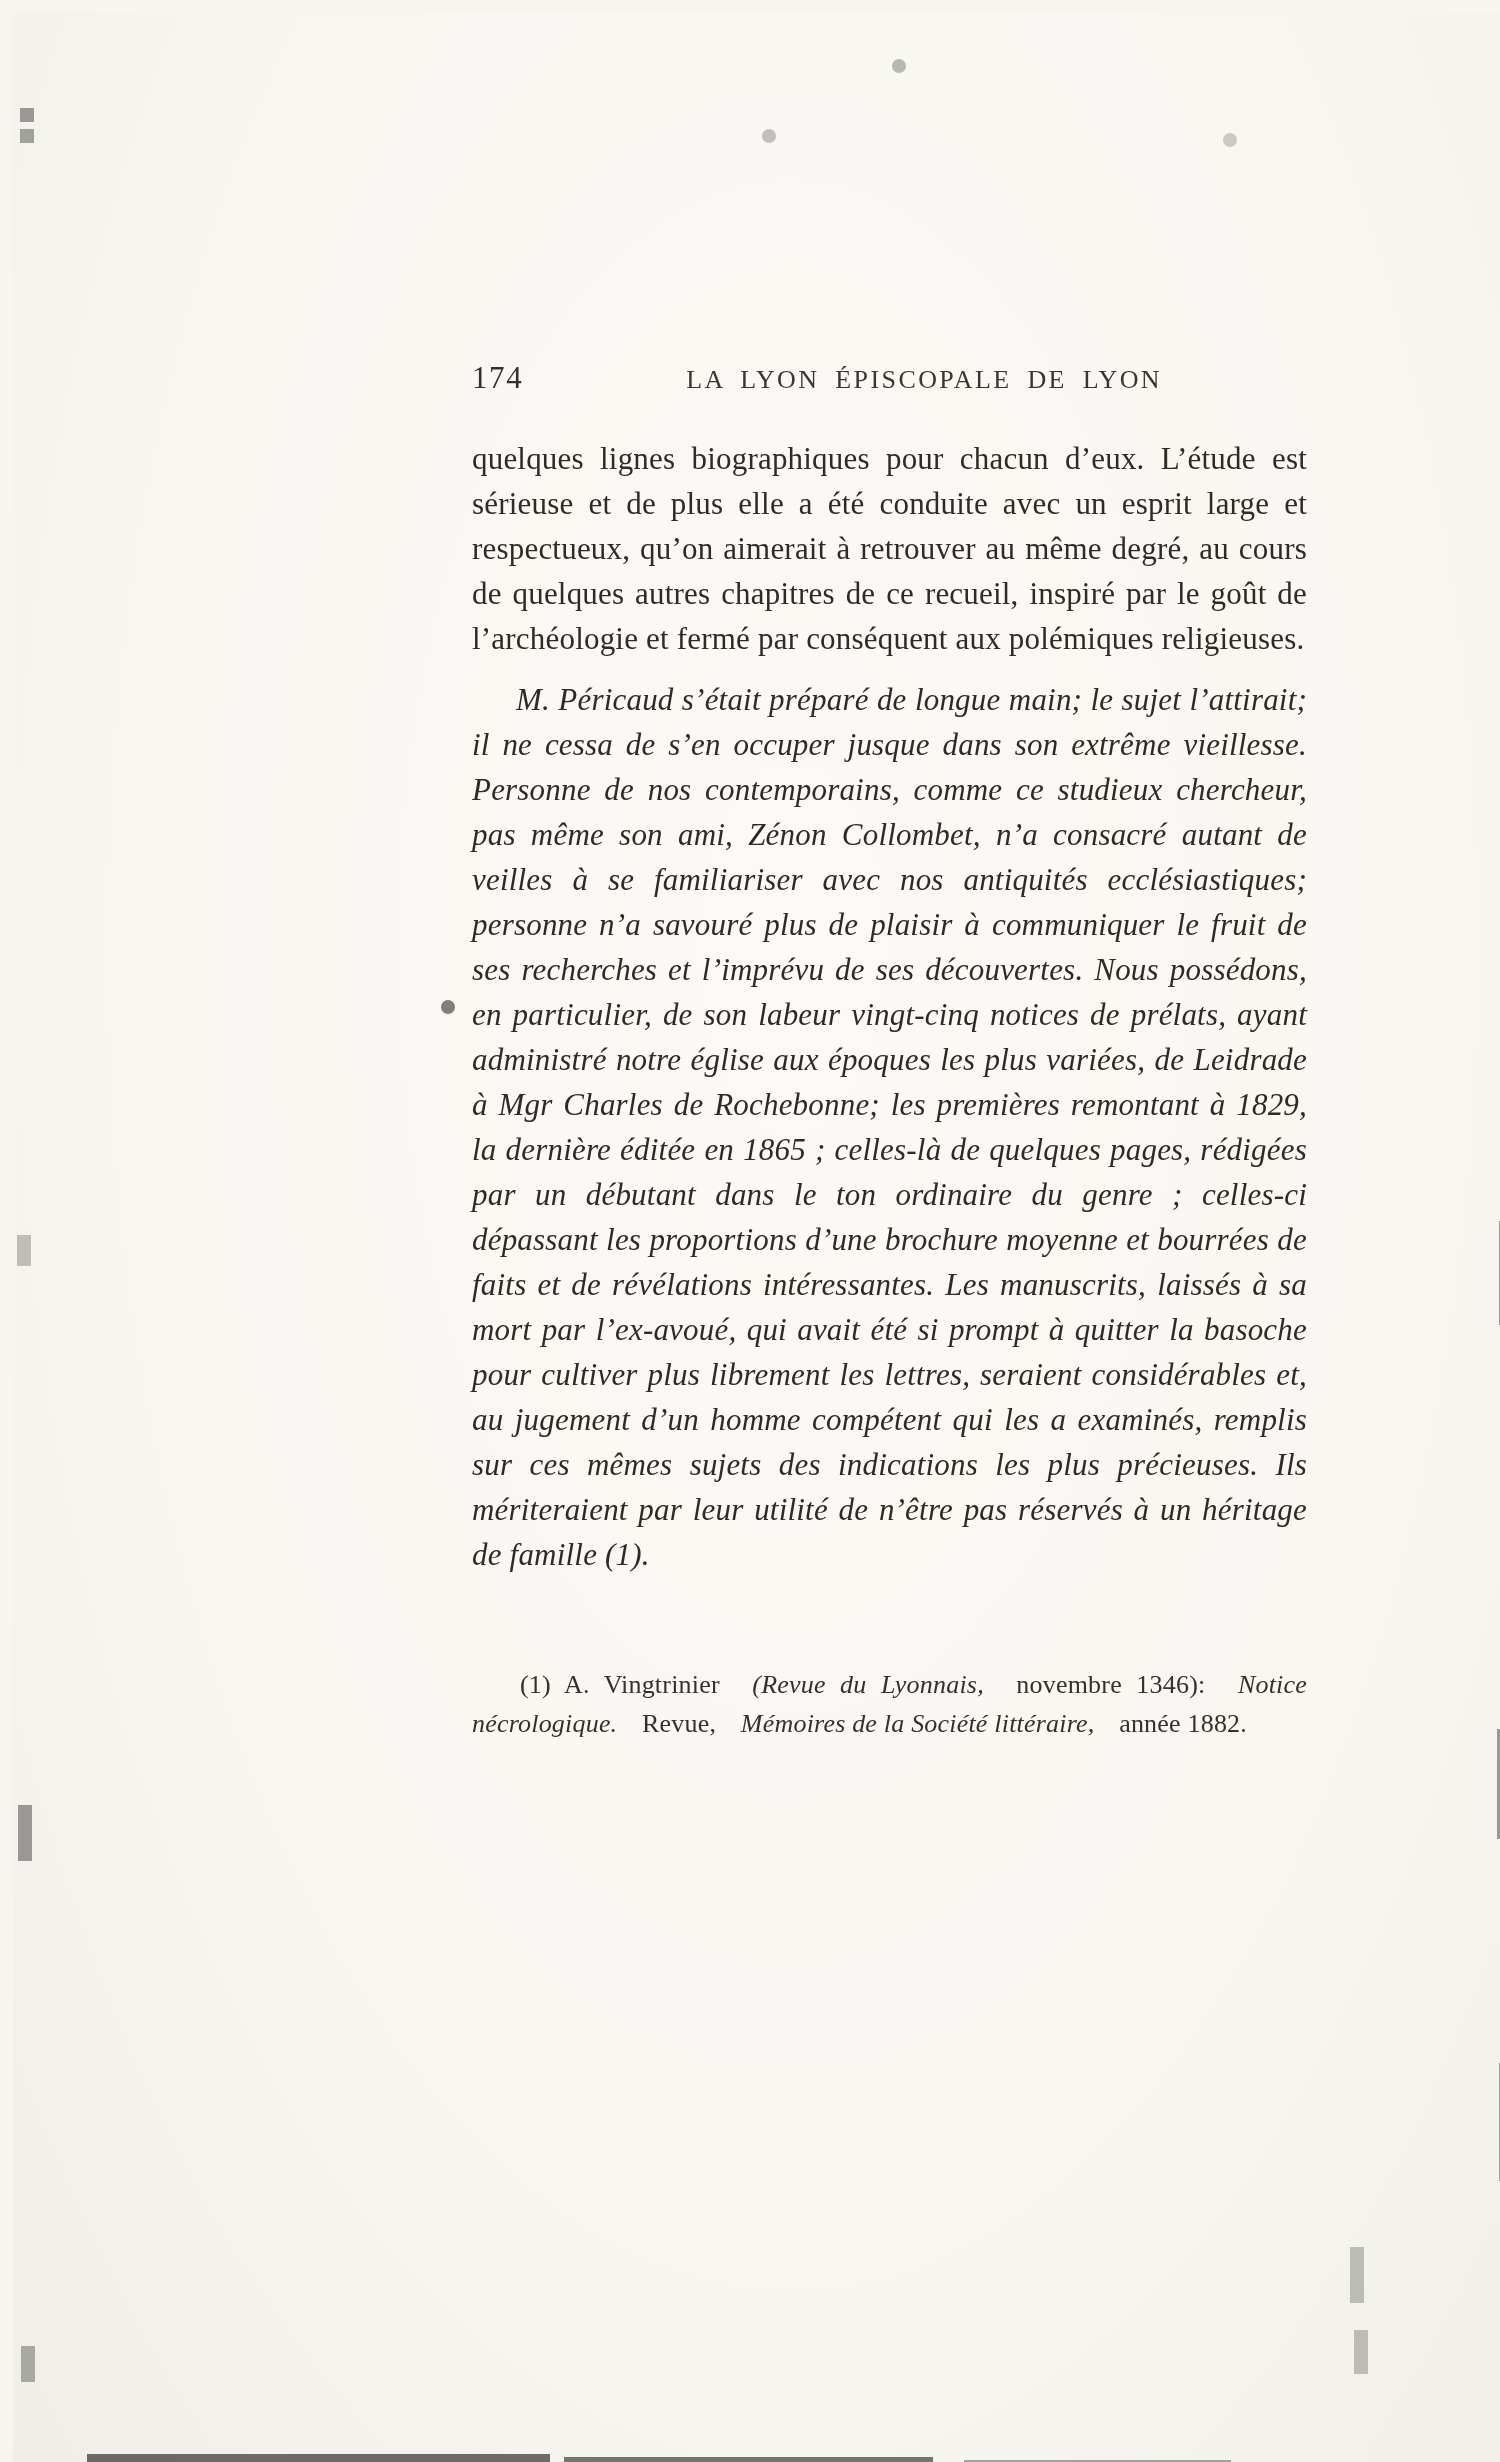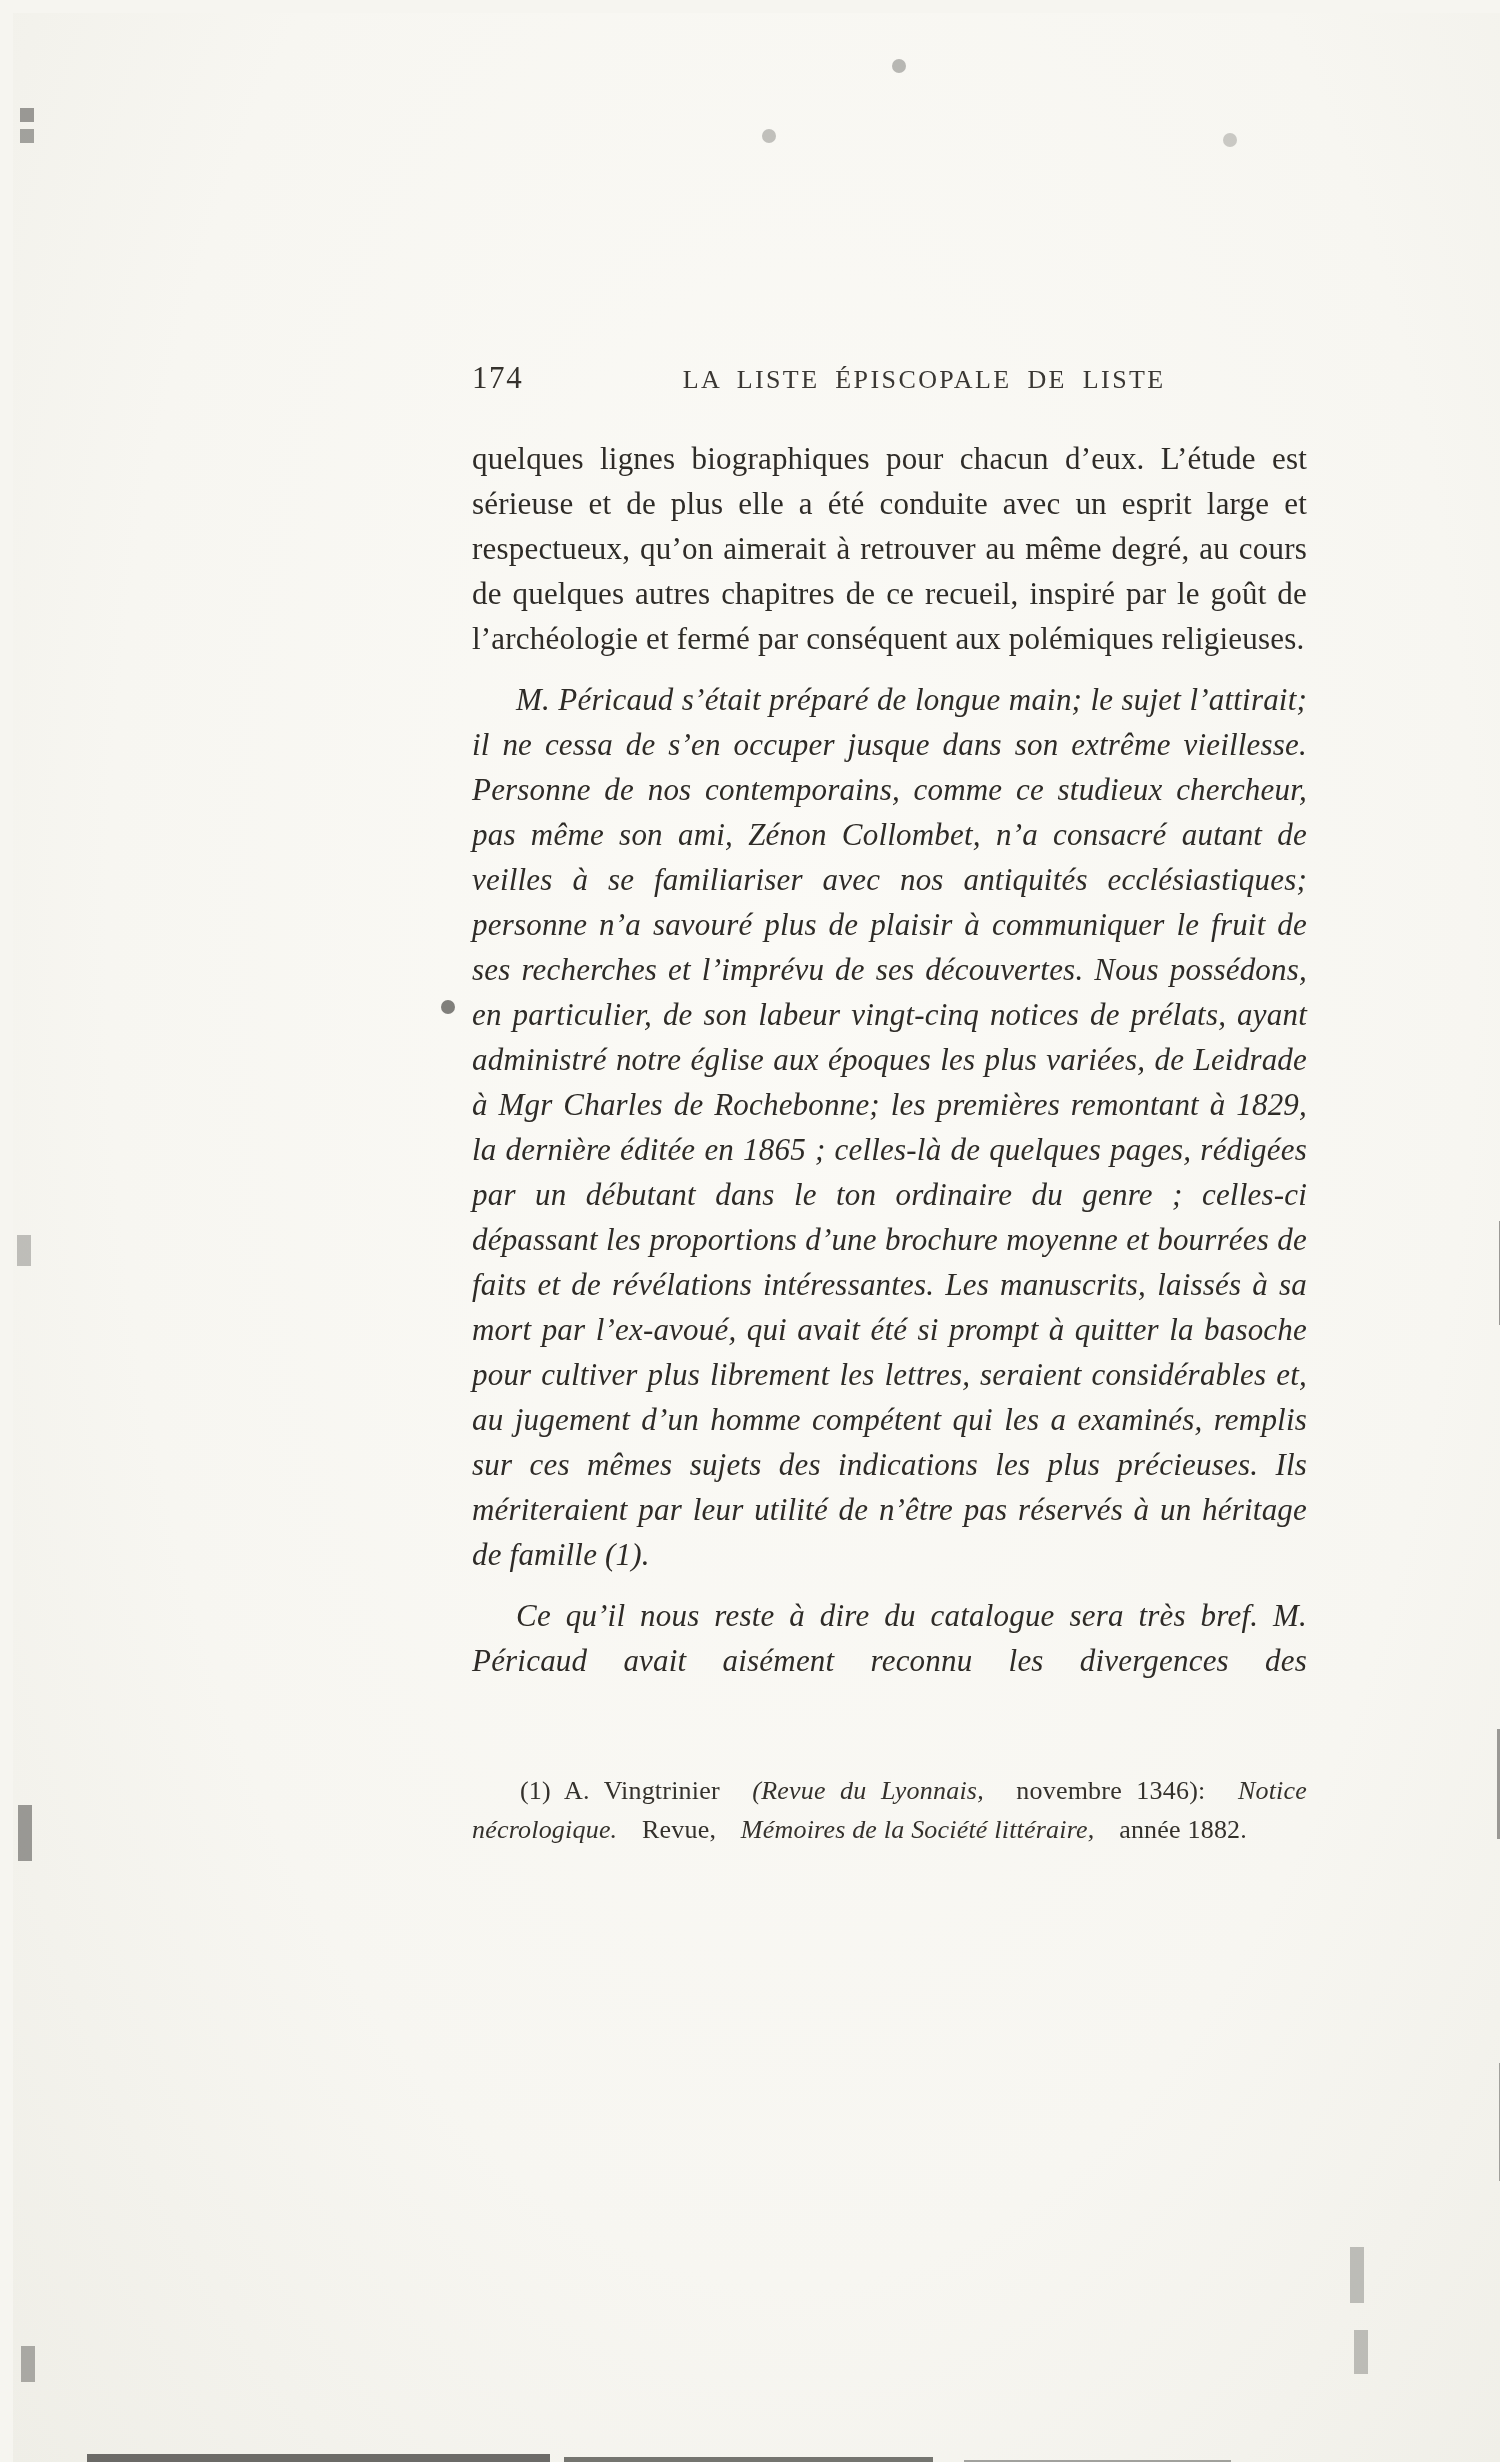--- a/index.html
+++ b/index.html
@@ -44,27 +44,26 @@
   .art { position: absolute; background: #3f3e3b; }
   .art-dot { border-radius: 50%; }
 </style>
 </head>
 <body>
 
 <div class="page">
 
   <header class="running-head">
     <span class="page-number">174</span>
-    <span class="running-title">LA LISTE ÉPISCOPALE DE LISTE</span>
+    <span class="running-title">LA LYON ÉPISCOPALE DE LYON</span>
   </header>
 
   <main class="text-block">
     <p class="para" lang="fr">quelques lignes biographiques pour chacun d’eux. L’étude est sérieuse et de plus elle a été conduite avec un esprit large et respectueux, qu’on aimerait à retrouver au même degré, au cours de quelques autres chapitres de ce recueil, inspiré par le goût de l’archéologie et fermé par conséquent aux polémiques religieuses.</p>
     <p class="para indent" lang="fr">M. Péricaud s’était préparé de longue main; le sujet l’attirait; il ne cessa de s’en occuper jusque dans son extrême vieillesse. Personne de nos contemporains, comme ce studieux chercheur, pas même son ami, Zénon Collombet, n’a consacré autant de veilles à se familiariser avec nos antiquités ecclésiastiques; personne n’a savouré plus de plaisir à communiquer le fruit de ses recherches et l’imprévu de ses découvertes. Nous possédons, en particulier, de son labeur vingt-cinq notices de prélats, ayant administré notre église aux époques les plus variées, de Leidrade à Mgr Charles de Rochebonne; les premières remontant à 1829, la dernière éditée en 1865 ; celles-là de quelques pages, rédigées par un débutant dans le ton ordinaire du genre ; celles-ci dépassant les proportions d’une brochure moyenne et bourrées de faits et de révélations intéressantes. Les manuscrits, laissés à sa mort par l’ex-avoué, qui avait été si prompt à quitter la basoche pour cultiver plus librement les lettres, seraient considérables et, au jugement d’un homme compétent qui les a examinés, remplis sur ces mêmes sujets des indications les plus précieuses. Ils mériteraient par leur utilité de n’être pas réservés à un héritage de famille (1).</p>
-    <p class="para indent justify-last" lang="fr">Ce qu’il nous reste à dire du catalogue sera très bref. M. Péricaud avait aisément reconnu les divergences des</p>
 
     <p class="footnote" lang="fr">
       <span class="rm">(1) A. Vingtrinier </span><span class="it">(Revue du Lyonnais,</span><span class="rm"> novembre 1346): </span><span class="it">Notice nécrologique.</span><span class="rm"> Revue, </span><span class="it">Mémoires de la Société littéraire,</span><span class="rm"> année 1882.</span>
     </p>
   </main>
 
   <i class="art art-dot" style="left:877px; top:44px;  width:3.9px;  height:3.9px;  opacity:.35;"></i>
   <i class="art art-dot" style="left:747px;  top:114px; width:3.1px;  height:3.1px;  opacity:.3;"></i>
   <i class="art art-dot" style="left:1208px; top:118px; width:3.1px;  height:3.1px;  opacity:.25;"></i>
   <i class="art art-dot" style="left:426px;  top:985px; width:5.5px; height:5.5px;  opacity:.65;"></i>

